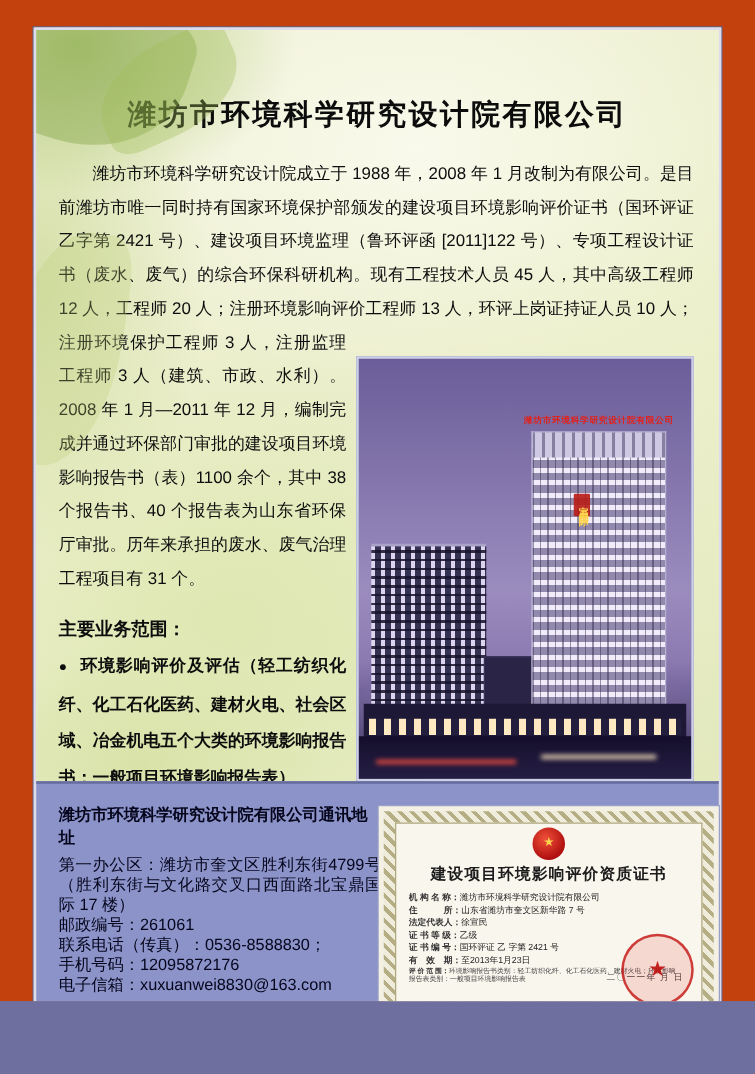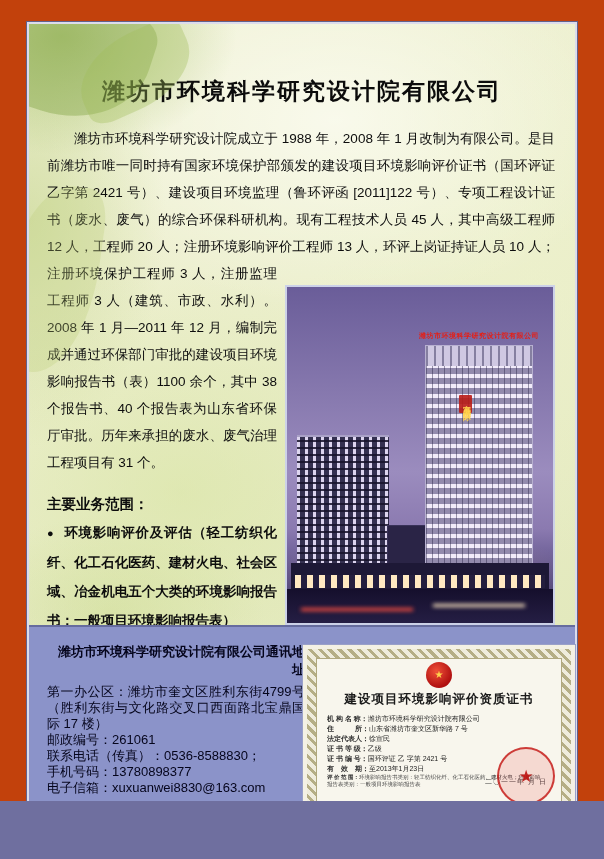--- a/index.html
+++ b/index.html
@@ -54,21 +54,21 @@
     color:#ffd34d;font-size:8px;font-weight:700;padding:3px 1px;letter-spacing:3px;border-radius:1px;}
   .podium{position:absolute;left:4px;right:4px;bottom:32px;height:28px;background:#1d1836;}
   .podium-lights{position:absolute;left:4px;right:4px;bottom:3px;height:13px;
     background:repeating-linear-gradient(90deg,#ffe9c2 0 6px,#241e3e 6px 12px);}
   .street{position:absolute;left:0;right:0;bottom:0;height:34px;background:linear-gradient(#150f2c,#251e44);}
   .light-red{position:absolute;left:14px;bottom:12px;width:112px;height:3px;background:#ff5040;filter:blur(2px);}
   .light-white{position:absolute;right:28px;bottom:16px;width:92px;height:3px;background:#ffe8c2;filter:blur(2px);}
   
   .bottom-region{position:relative;width:100%;height:208px;background:#8b93c9;border-top:2px solid #666c9e;box-sizing:border-box;}
   .contact{position:absolute;left:18px;top:16px;width:258px;color:#05051c;}
-  .contact-heading{font-size:13px;font-weight:700;line-height:18px;margin-bottom:5px;text-align:right;}
+  .contact-heading{font-size:13px;font-weight:700;line-height:18px;margin-bottom:5px;}
   .contact-line{font-size:13px;font-weight:400;line-height:16px;text-align:justify;}
   
   .cert{position:absolute;right:0px;top:18px;width:272px;height:186px;background:#f4f1e4;
     box-shadow:0 0 0 1px #9aa0c8;}
   .cert-pattern{position:absolute;inset:4px;background:repeating-linear-gradient(45deg,#b5ae85 0 3px,#efecdc 3px 7px);}
   .cert-inner{position:absolute;inset:13px;background:#f8f6ed;border:1px solid #b0a87e;}
   .emblem{position:absolute;left:50%;top:3px;transform:translateX(-50%);width:26px;height:26px;border-radius:50%;
     background:radial-gradient(circle at 40% 35%,#f05038,#b01010 70%);display:flex;align-items:center;justify-content:center;
     color:#ffd34d;font-size:10px;line-height:1;}
   .cert-title{margin-top:32px;text-align:center;font-size:12.5px;font-weight:700;color:#1c1c1c;letter-spacing:1px;}
@@ -136,21 +136,21 @@
         <div>
 
             <div class="contact-line">第一办公区：潍坊市奎文区胜利东街4799号（胜利东街与文化路交叉口西面路北宝鼎国际 17 楼）</div>
 
 
 
             <div class="contact-line">邮政编号：261061</div>
 
             <div class="contact-line">联系电话（传真）：0536-8588830；</div>
 
-            <div class="contact-line">手机号码：13780898377</div>
+            <div class="contact-line">手机号码：12095872176</div>
 
             <div class="contact-line">电子信箱：xuxuanwei8830@163.com</div>
 
           </div>
       </div>
 
       <div class="cert">
         <div class="cert-pattern"></div>
         <div class="cert-inner">
           <div class="emblem">★</div>

